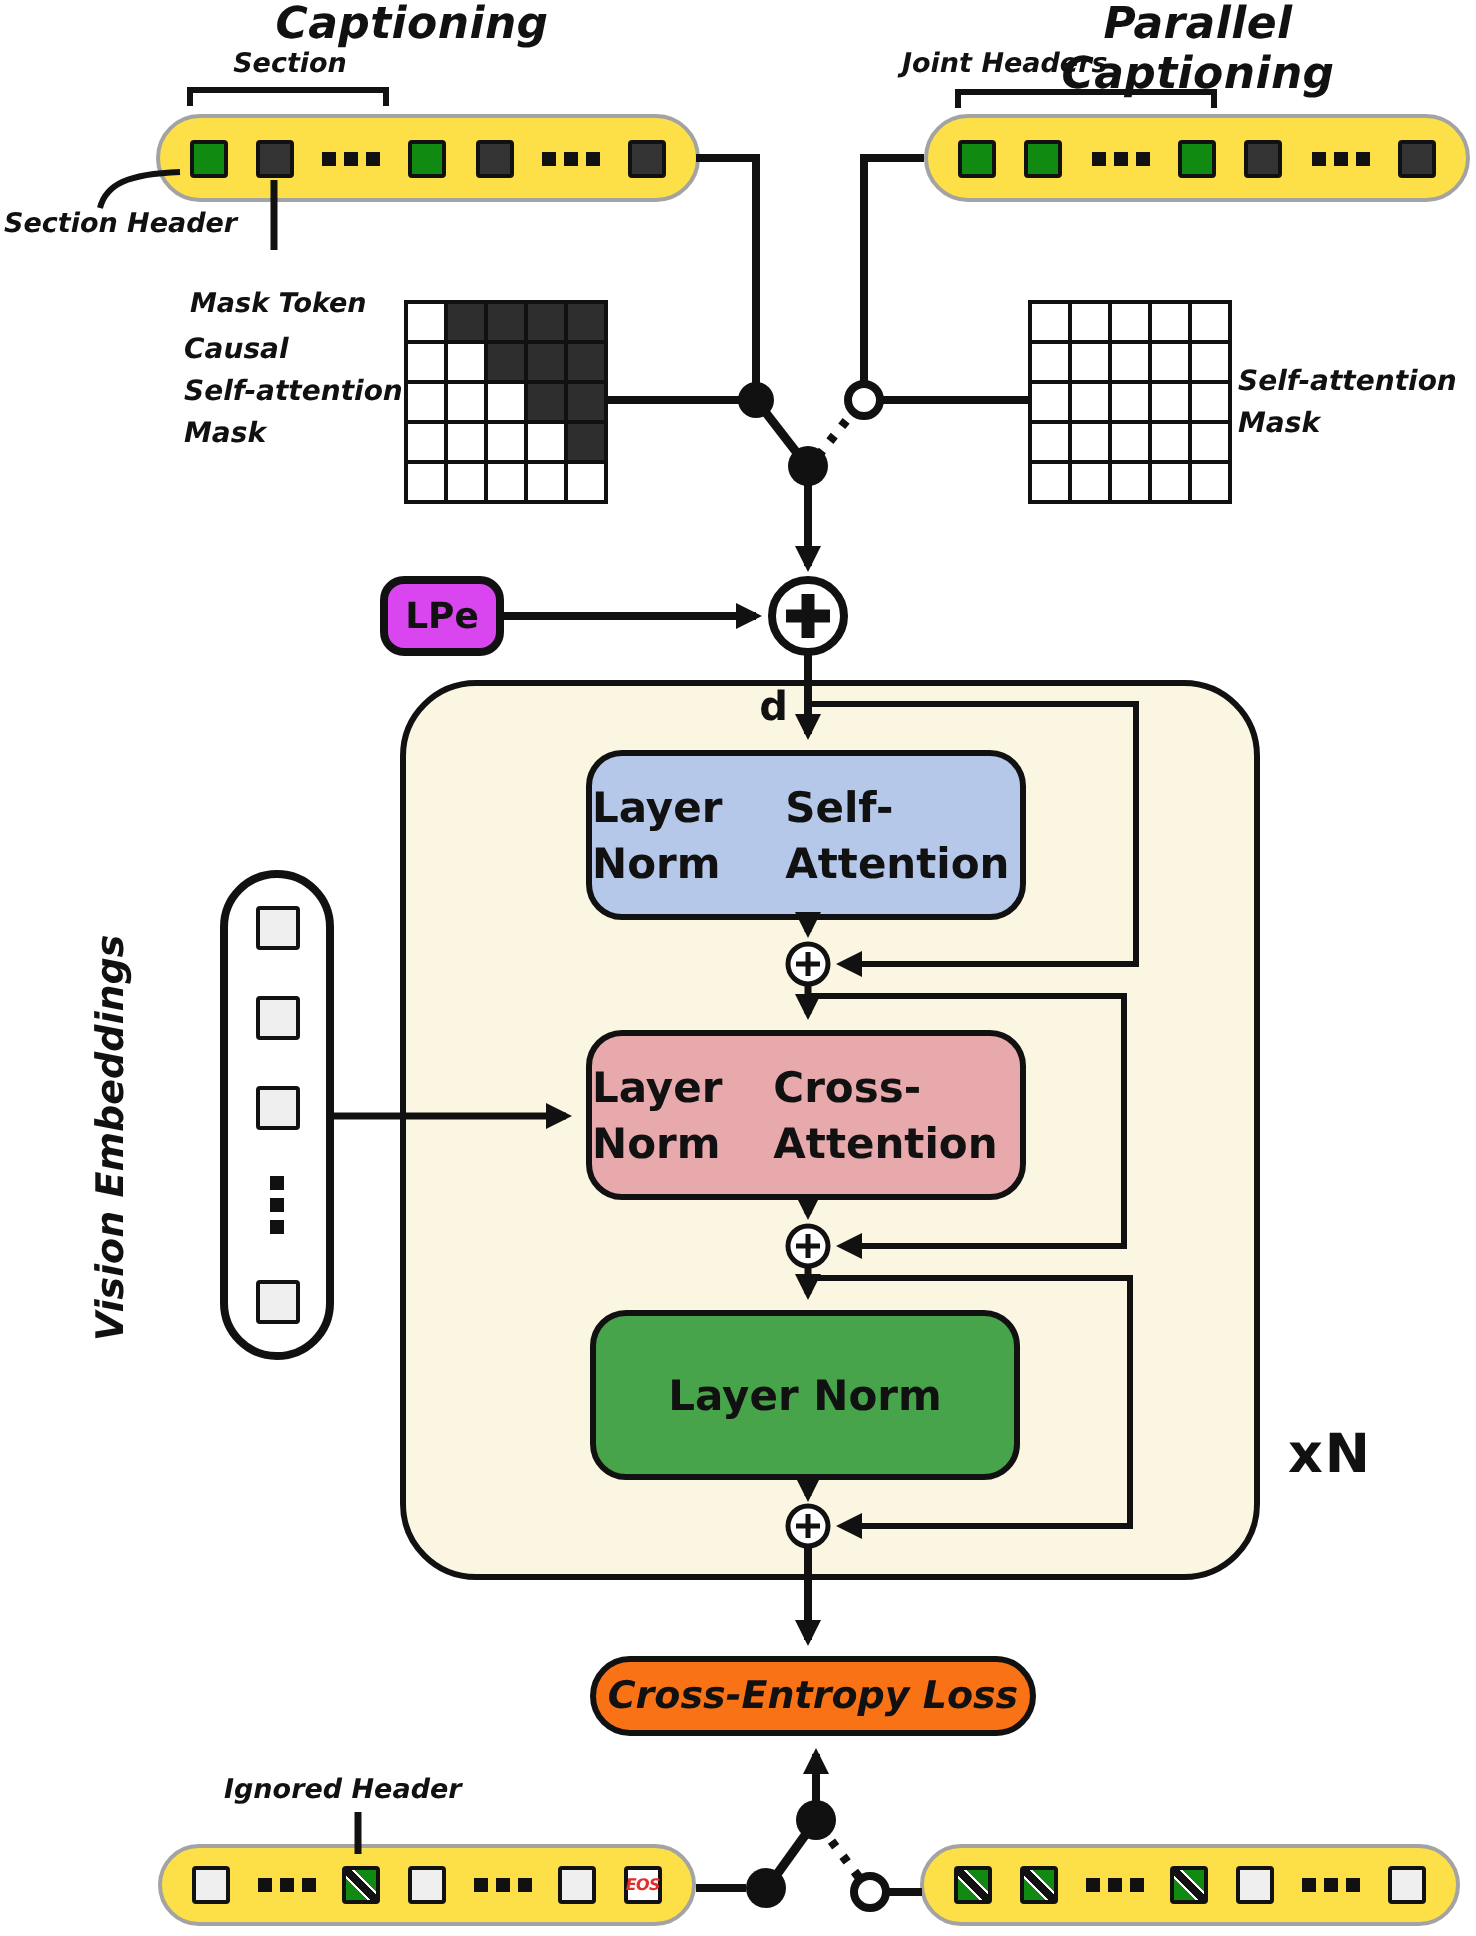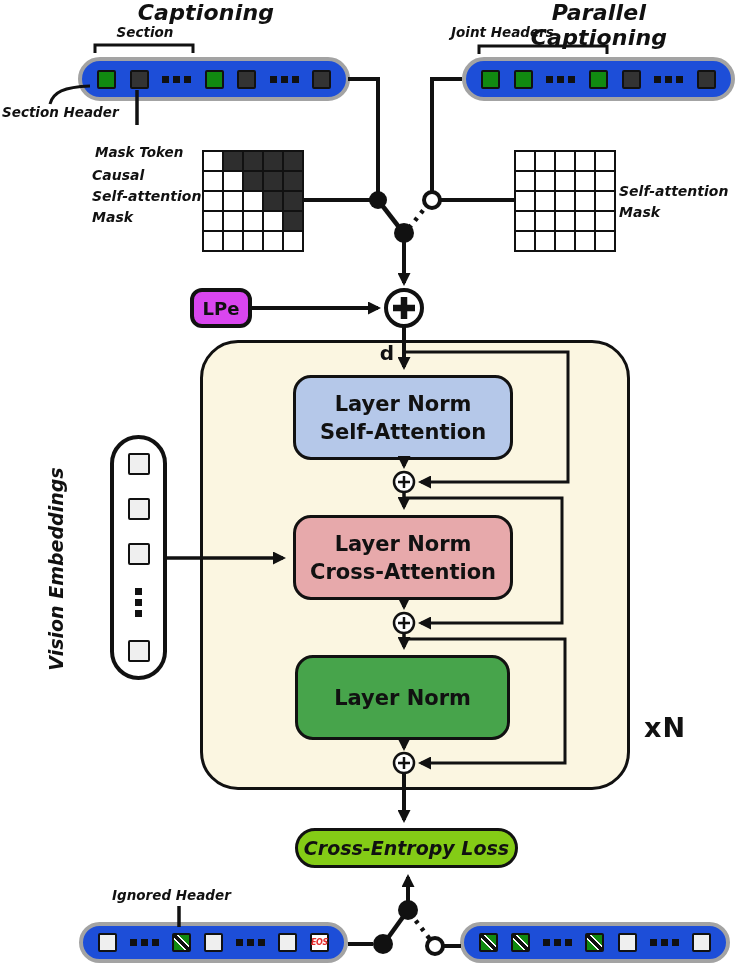--- a/index.html
+++ b/index.html
@@ -3,21 +3,21 @@
 <meta charset="utf-8">
 <style>
   html,body{margin:0;padding:0;background:#fff;}
   #stage{position:relative;width:738px;height:968px;background:#fff;overflow:hidden;
          font-family:"DejaVu Sans","Liberation Sans",sans-serif;color:#111;}
   .abs{position:absolute;}
   .title{font-size:22px;font-weight:bold;font-style:italic;text-align:center;letter-spacing:.2px;}
   .small-label{font-size:13.5px;font-weight:bold;font-style:italic;}
   .mask-label{font-size:14px;font-weight:bold;font-style:italic;line-height:21px;}
   
-  .pill{position:absolute;background:#1d4ed8;border:4px solid #a3a3a3;border-radius:24px;
+  .pill{position:absolute;background:#fde047;border:2px solid #a3a3a3;border-radius:24px;
         display:flex;align-items:center;justify-content:space-between;padding:0 15px;box-sizing:border-box;}
   .token{width:19px;height:19px;border:2.5px solid #111;border-radius:2px;box-sizing:border-box;flex:none;
          display:flex;align-items:center;justify-content:center;}
   .token.green{background:#118a11;}
   .token.dark{background:#333333;}
   .token.light{background:#efefef;}
   .token.hatched{background:linear-gradient(45deg,#118a11 0 36%,#fff 36% 41%,#111 41% 59%,#fff 59% 64%,#118a11 64% 100%);}
   .token.eos{background:#fff;color:#e52b2b;font-size:8px;font-weight:bold;font-style:italic;letter-spacing:-0.3px;}
   .dots{display:flex;gap:4px;align-items:center;flex:none;}
   .dots .dot{width:7px;height:7px;background:#111;}
@@ -29,21 +29,21 @@
   .vpill .token{width:22px;height:22px;}
   
   .grid{position:absolute;display:grid;grid-template-columns:repeat(5,20px);grid-template-rows:repeat(5,20px);
         border:1px solid #111;background:#fff;}
   .grid .cell{border:1px solid #111;box-sizing:border-box;background:#fff;}
   .grid .cell.filled{background:#2e2e2e;}
   
   .cream{position:absolute;left:200px;top:340px;width:430px;height:450px;background:#fbf6e1;
          border:3.5px solid #111;border-radius:38px;box-sizing:border-box;}
   .block{position:absolute;border:3px solid #111;border-radius:18px;box-sizing:border-box;
-         display:flex;flex-direction:column;align-items:center;justify-content:center;
+         display:flex;flex-direction:row;align-items:center;justify-content:center;
          font-size:21px;font-weight:bold;line-height:28px;color:#111;}
   .lpe{position:absolute;left:190px;top:288px;width:62px;height:40px;background:#d946ef;border:4px solid #111;
        border-radius:12px;box-sizing:border-box;display:flex;align-items:center;justify-content:center;
        font-size:18px;font-weight:bold;}
   .loss{position:absolute;left:295px;top:828px;width:223px;height:40px;border:3.5px solid #111;border-radius:20px;
         box-sizing:border-box;display:flex;align-items:center;justify-content:center;
         font-size:19px;font-weight:bold;font-style:italic;}
   .dlab{position:absolute;left:366px;top:341px;width:28px;text-align:right;font-size:20px;font-weight:bold;}
   .xn{position:absolute;left:644px;top:712px;font-size:27px;font-weight:bold;letter-spacing:1px;}
   .vlabel-wrap{position:absolute;left:33px;top:443px;width:46px;height:252px;
@@ -191,21 +191,21 @@
       <span class="token light"></span>
       <span class="token light"></span>
       <span class="dots v">
         <span class="dot"></span>
         <span class="dot"></span>
         <span class="dot"></span>
       </span>
       <span class="token light"></span>
     </div>
 
-  <div class="loss" style="background: #84cc16;">Cross-Entropy Loss</div>
+  <div class="loss" style="background: #f97316;">Cross-Entropy Loss</div>
 
   <div class="abs small-label" style="left:112px;top:887px;">Ignored Header</div>
   <div class="pill" style="left:79px;top:922px;width:269px;height:41px;">
       <span class="token light"></span>
       <span class="dots">
         <span class="dot"></span>
         <span class="dot"></span>
         <span class="dot"></span>
       </span>
       <span class="token hatched"></span>

